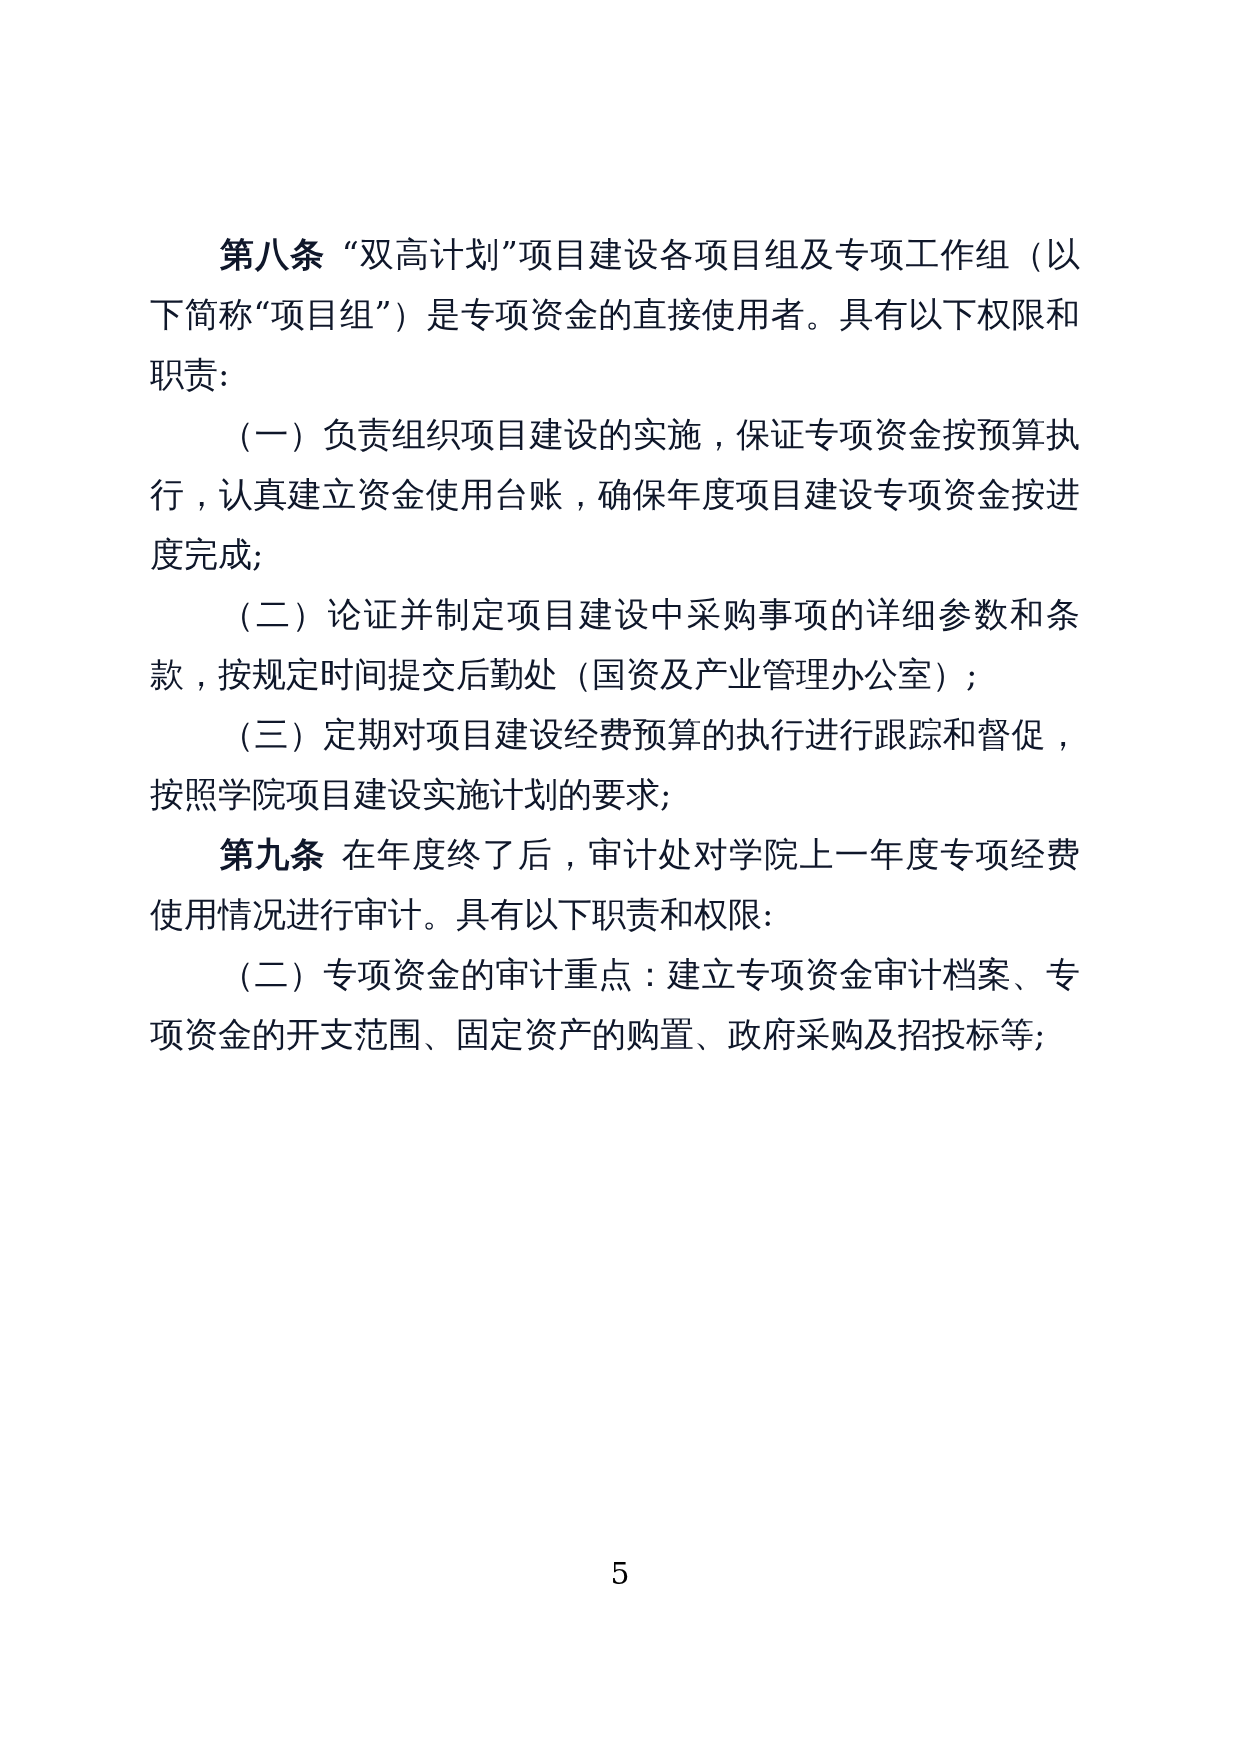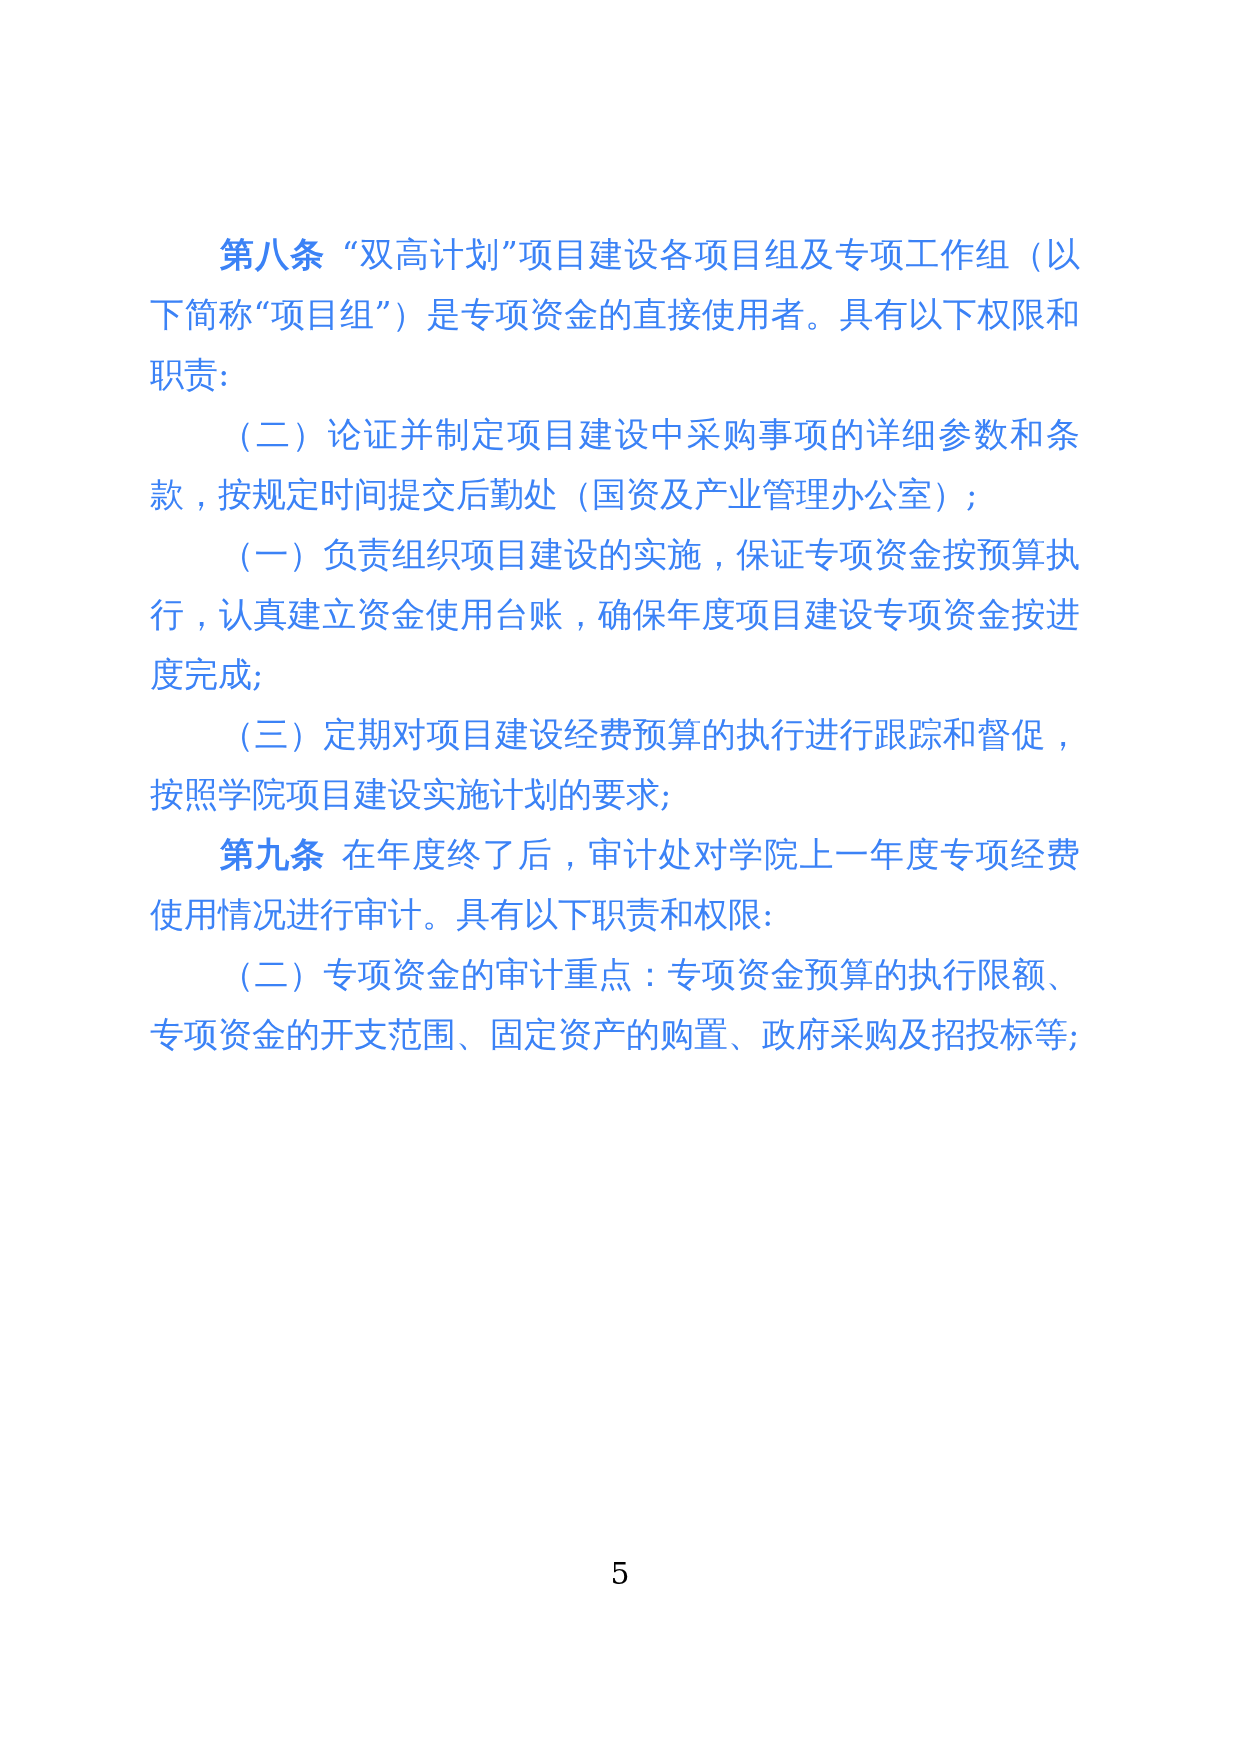--- a/index.html
+++ b/index.html
@@ -27,21 +27,21 @@
     color: #000000;
   }
   .para {
     margin: 0;
     font-size: 34px;
     line-height: 60px;
     text-align: justify;
     text-justify: inter-character;
     text-indent: 70px;
     word-break: break-all;
-    color: #3b82f6;
+    color: #0f172a;
   }
   .term {
     font-weight: 700;
     margin-right: 16px;
   }
   .page-number {
     position: absolute;
     left: 0;
     right: 0;
     top: 1556px;
@@ -51,29 +51,29 @@
   }
 </style>
 </head>
 <body>
 
 <div class="page">
   <div class="content">
 
     <p class="para"><b class="term">第八条</b><span>“双高计划”项目建设各项目组及专项工作组（以下简称“项目组”）是专项资金的直接使用者。具有以下权限和职责:</span></p>
 
+    <p class="para"><span>（一）负责组织项目建设的实施，保证专项资金按预算执行，认真建立资金使用台账，确保年度项目建设专项资金按进度完成;</span></p>
+
     <p class="para"><span>（二）论证并制定项目建设中采购事项的详细参数和条款，按规定时间提交后勤处（国资及产业管理办公室）;</span></p>
-
-    <p class="para"><span>（一）负责组织项目建设的实施，保证专项资金按预算执行，认真建立资金使用台账，确保年度项目建设专项资金按进度完成;</span></p>
 
     <p class="para"><span>（三）定期对项目建设经费预算的执行进行跟踪和督促，按照学院项目建设实施计划的要求;</span></p>
 
 
 
     <p class="para"><b class="term">第九条</b><span>在年度终了后，审计处对学院上一年度专项经费使用情况进行审计。具有以下职责和权限:</span></p>
 
 
-    <p class="para"><span>（二）专项资金的审计重点：专项资金预算的执行限额、专项资金的开支范围、固定资产的购置、政府采购及招投标等;</span></p>
+    <p class="para"><span>（二）专项资金的审计重点：建立专项资金审计档案、专项资金的开支范围、固定资产的购置、政府采购及招投标等;</span></p>
 
   </div>
 
   <div class="page-number">5</div>
 </div>
 
 </body></html>

